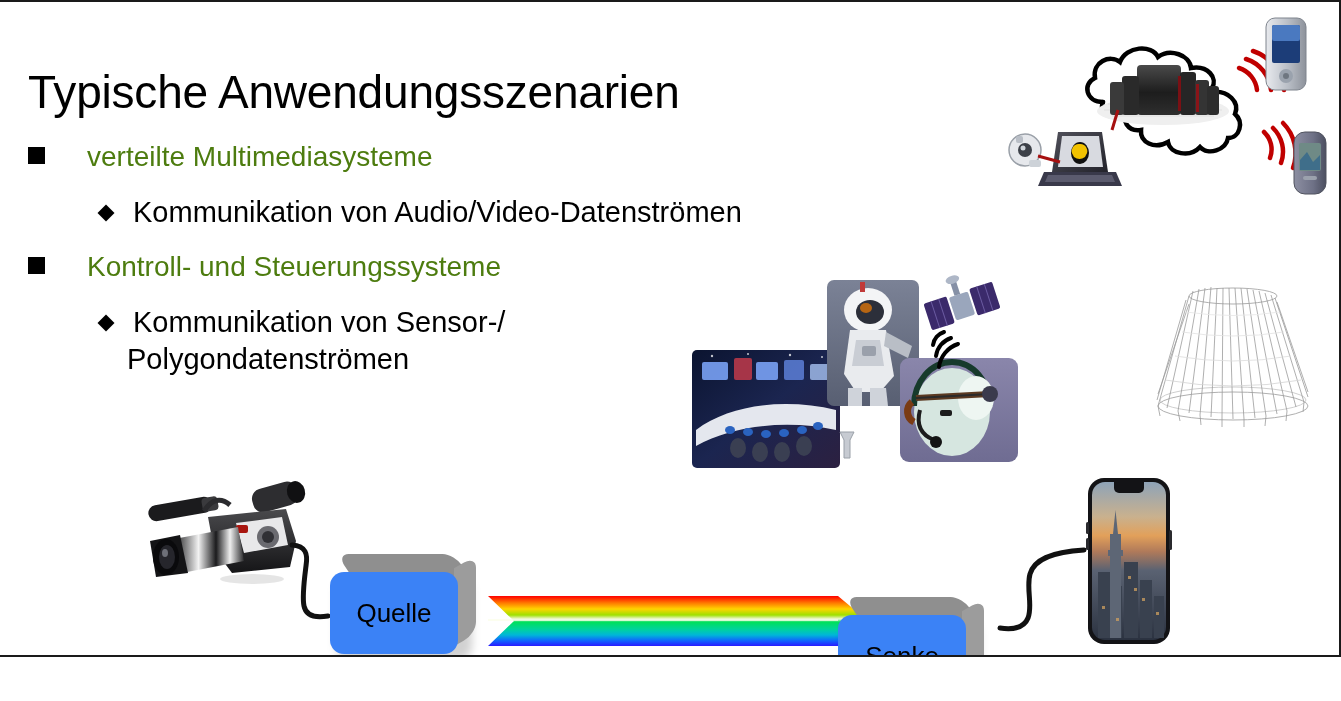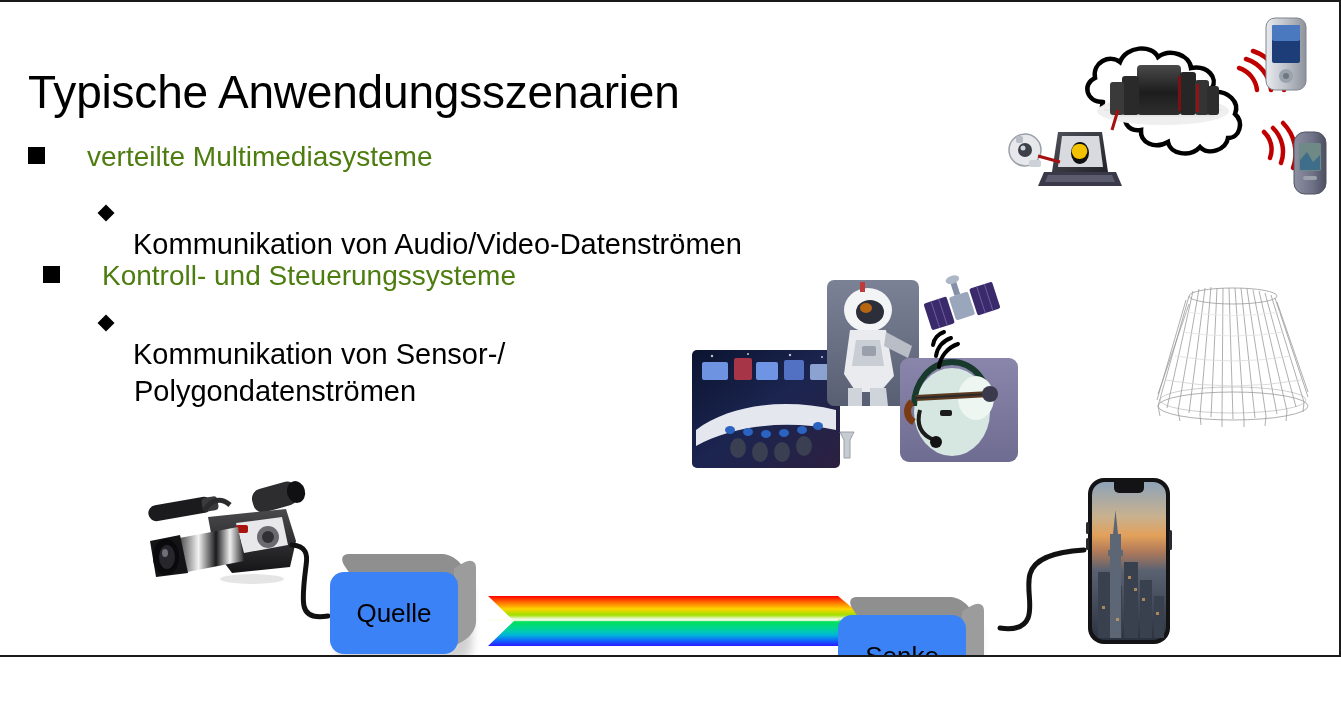--- a/index.html
+++ b/index.html
@@ -60,21 +60,21 @@
   }
   .bullet-l2 .marker {
     position: absolute;
     left: 0;
     top: 13px;
     width: 12px;
     height: 12px;
     background: #000;
     transform: rotate(45deg);
   }
-  .bullet-l2 .txt { margin-left: 33px; display: inline-block; margin-top: 32px; }
+  .bullet-l2 .txt { margin-left: 33px; display: inline-block; }
 
   .box3d { position: absolute; }
   .box3d .top {
     position: absolute; left: 14px; top: 0; width: 118px; height: 22px;
     background: #8f8f8f;
     border-radius: 12px 12px 0 0;
     transform: skewX(34deg);
   }
   .box3d .side {
     position: absolute; right: 0; top: 8px; width: 22px; height: 78px;
@@ -106,29 +106,29 @@
   <div class="bullet-l1" style="left:28px; top:135px;">
     <span class="marker"></span>
     <span class="txt">verteilte Multimediasysteme</span>
   </div>
 
   <div class="bullet-l2" style="left:100px; top:192px;">
     <span class="marker"></span>
     <span class="txt">Kommunikation von Audio/Video-Datenströmen</span>
   </div>
 
-  <div class="bullet-l1" style="left:28px; top:254px;margin-left:15px;">
+  <div class="bullet-l1" style="left:28px; top:245px;">
     <span class="marker"></span>
     <span class="txt">Kontroll- und Steuerungssysteme</span>
   </div>
 
   <div class="bullet-l2" style="left:100px; top:302px;">
     <span class="marker"></span>
     <span class="txt">Kommunikation von Sensor-/</span>
-    <div style="margin-left:34px;">Polygondatenströmen</div>
+    <div style="margin-left:27px;">Polygondatenströmen</div>
   </div>
 
   <svg id="cloud-illustration" style="position:absolute; left:1000px; top:8px; width:341px; height:205px;" viewBox="0 0 341 205">
     <defs>
       <linearGradient id="srvg" x1="0" y1="0" x2="0" y2="1">
         <stop offset="0%" stop-color="#4a4a4a"></stop>
           <stop offset="55%" stop-color="#1d1d1d"></stop>
           <stop offset="100%" stop-color="#2e2e2e"></stop>
       </linearGradient>
       <linearGradient id="lapg" x1="0" y1="0" x2="1" y2="1">

